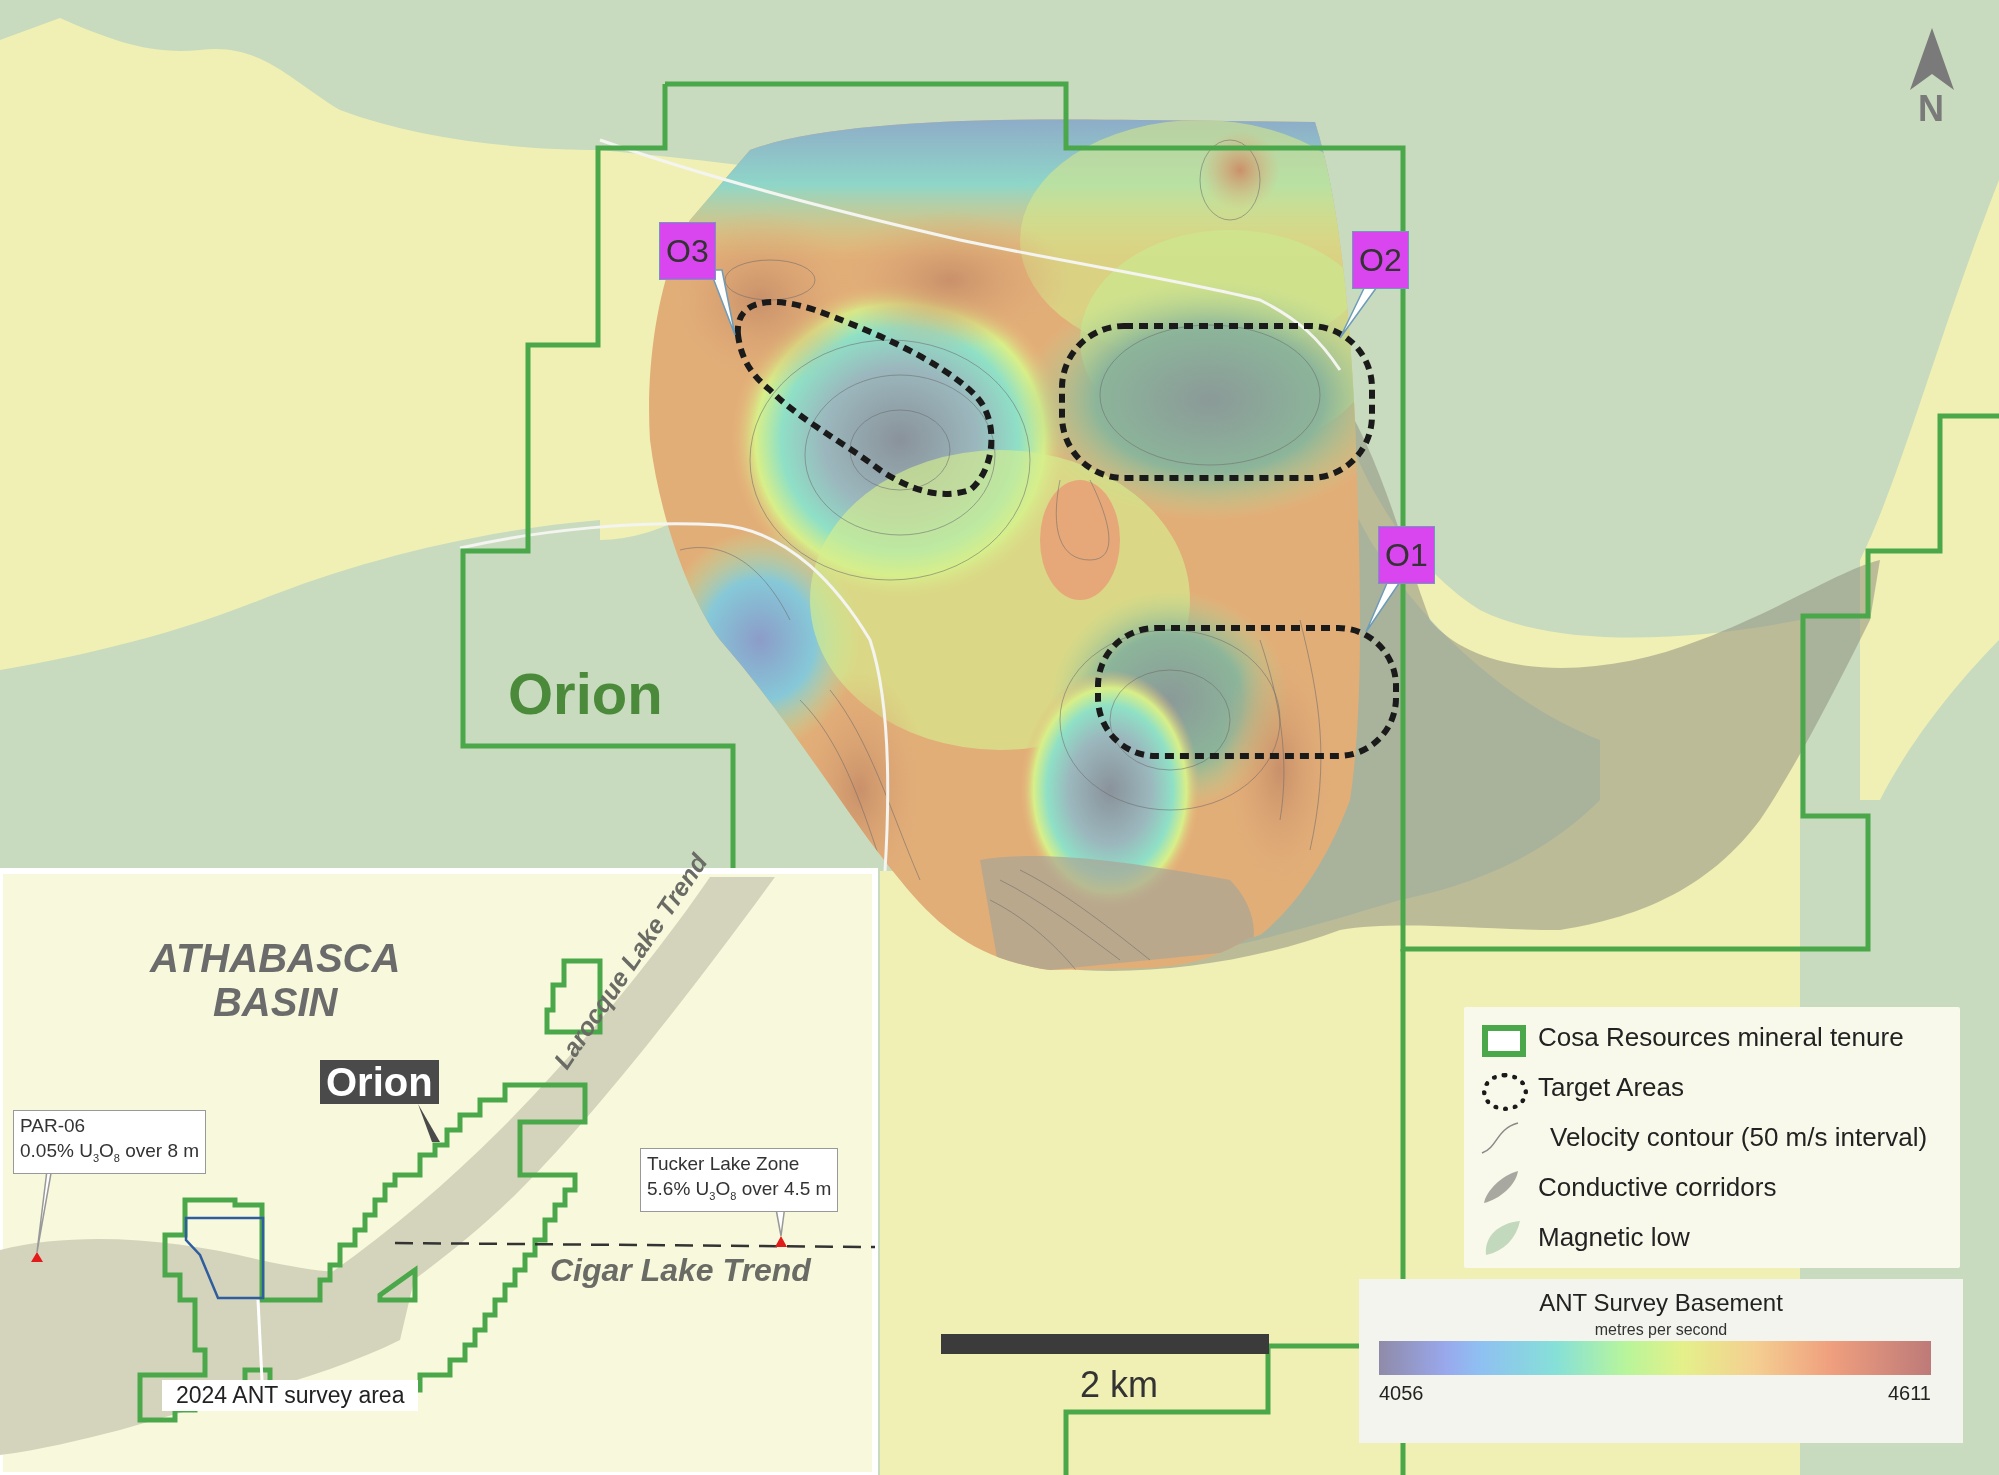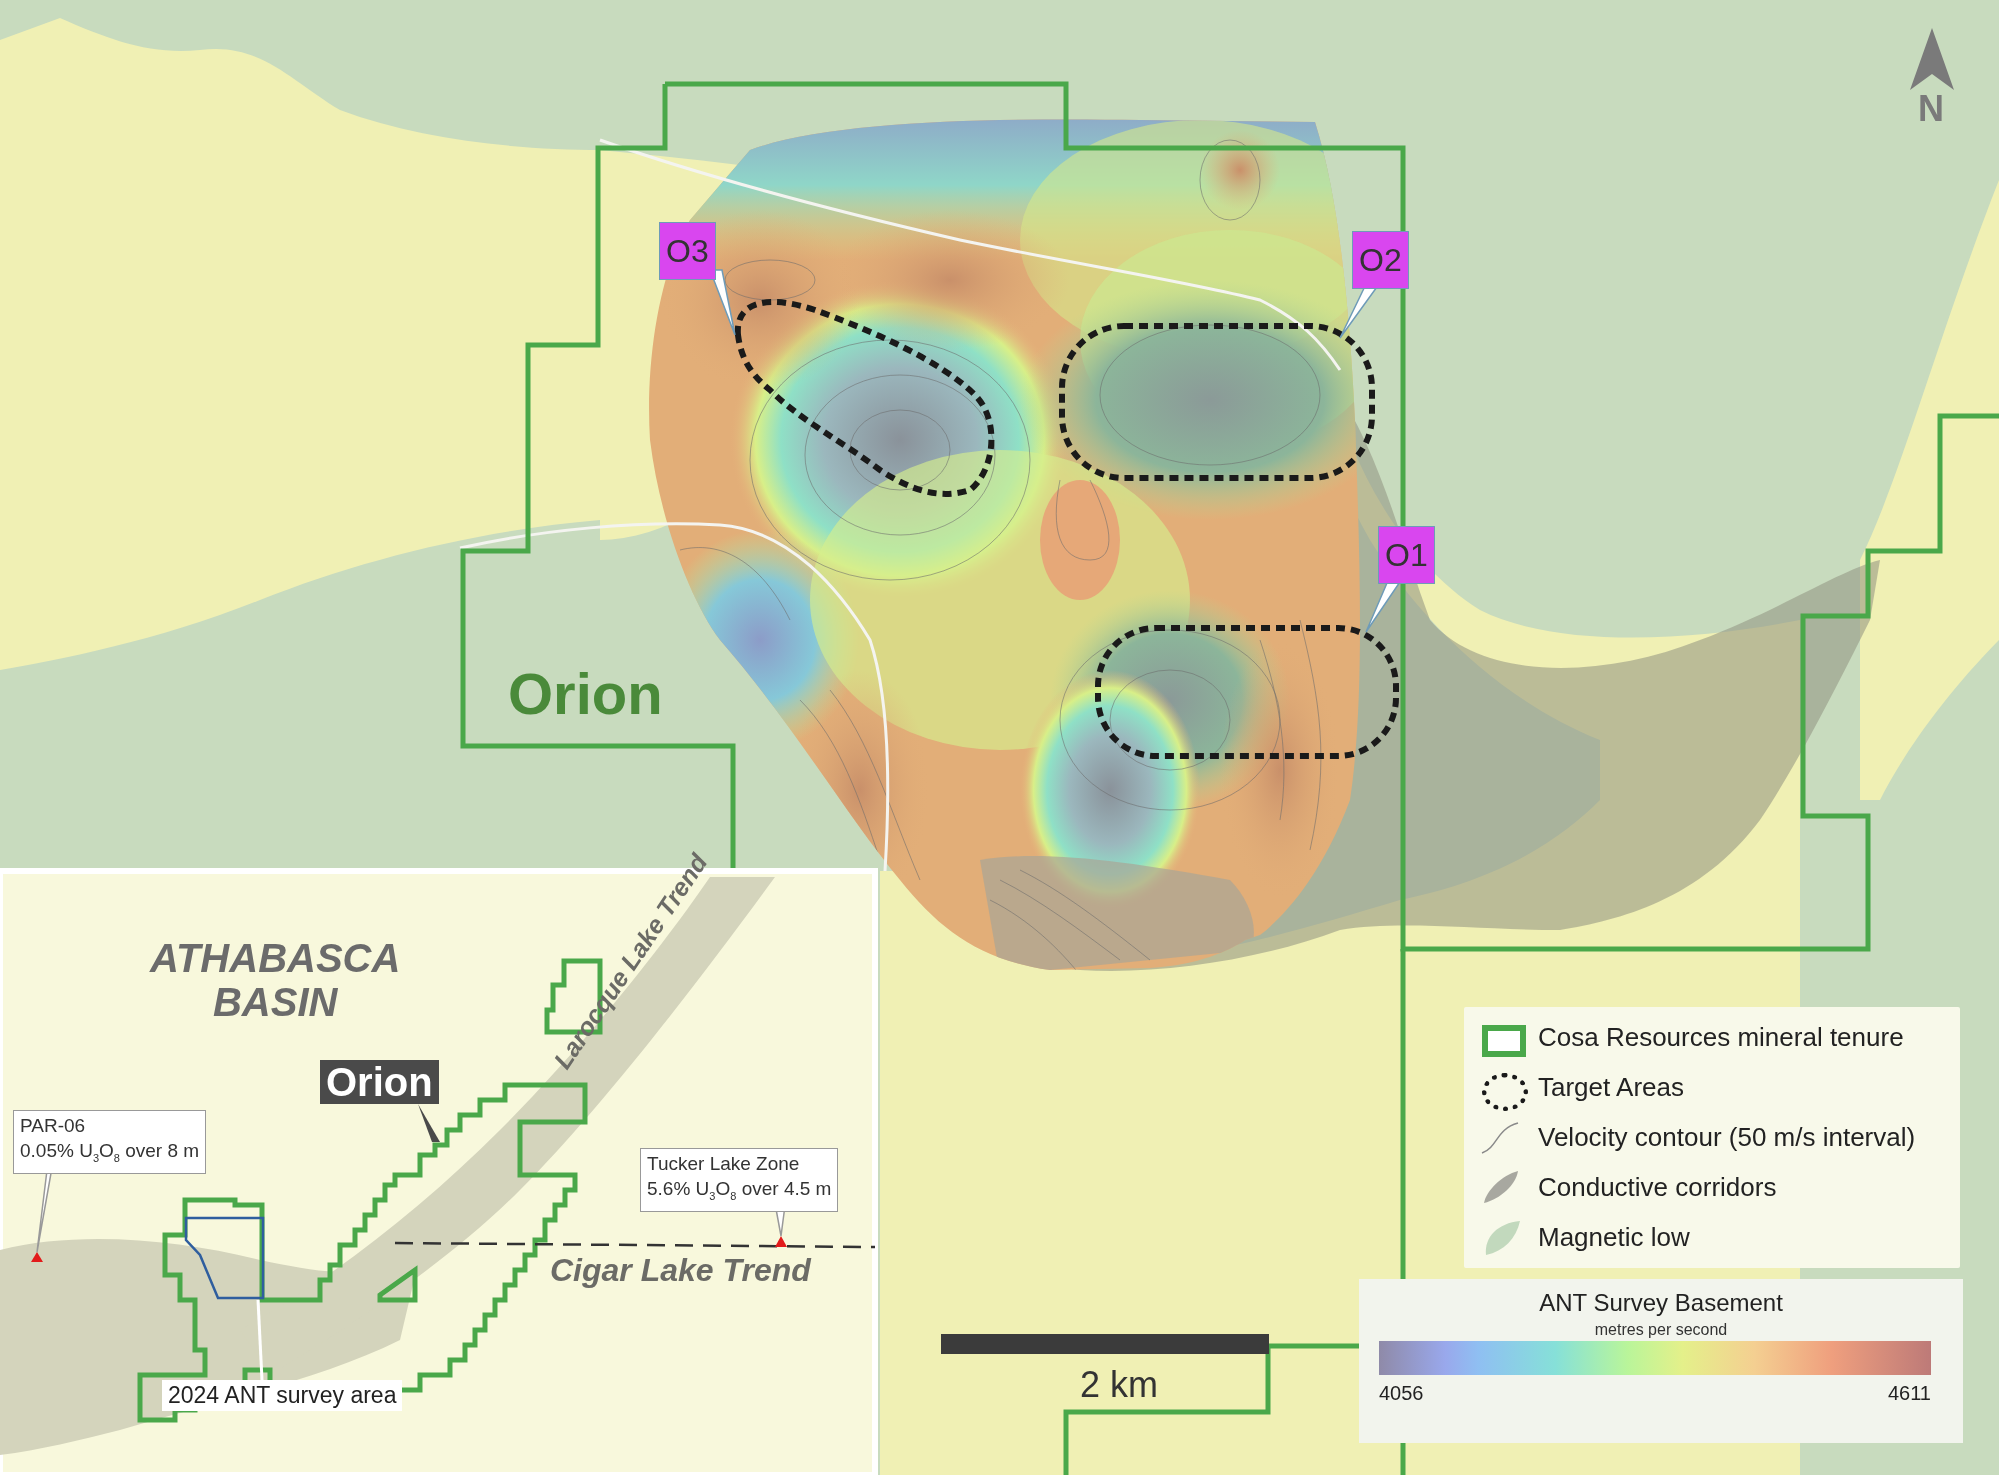--- a/index.html
+++ b/index.html
@@ -171,21 +171,21 @@
         <div style="position:absolute;left:6px;top:8px;width:32px;height:20px;border:6px solid #4aa84a;background:#fff;"></div>
       </div>
       <span class="leg-txt">Cosa Resources mineral tenure</span>
     </div>
     <div class="leg-row" style="top:60px;">
       <div class="leg-sym">
         <div style="position:absolute;left:6px;top:6px;width:36px;height:28px;border:5px dotted #1a1a1a;border-radius:50%;"></div>
       </div>
       <span class="leg-txt">Target Areas</span>
     </div>
-    <div class="leg-row" style="top:110px;">
+    <div class="leg-row" style="top:110px;gap:12px;">
       <div class="leg-sym">
         <svg width="56" height="40">
             <path d="M6,36 C22,30 20,12 42,6" fill="none" stroke="#8a8a8a" stroke-width="1.5"></path>
           </svg>
       </div>
       <span class="leg-txt">Velocity contour (50 m/s interval)</span>
     </div>
     <div class="leg-row" style="top:160px;">
       <div class="leg-sym">
         <svg width="56" height="40">
@@ -223,14 +223,14 @@
   <div class="lbl trend" style="left:550px;top:1252px;font-size:32px;">Cigar Lake Trend</div>
 
   <div class="lbl" style="left:13px;top:1110px;background:#fff;border:1.5px solid #999;padding:2px 6px;font-size:19px;line-height:25px;color:#333;">
     <div>PAR-06</div>
     <div><span>0.05%</span> <span>U</span><sub style="font-size:11px;">3</sub><span>O</span><sub style="font-size:11px;">8</sub><span> over 8 m</span></div>
   </div>
   <div class="lbl" style="left:640px;top:1148px;background:#fff;border:1.5px solid #999;padding:2px 6px;font-size:19px;line-height:25px;color:#333;">
     <div>Tucker Lake Zone</div>
     <div><span>5.6%</span> <span>U</span><sub style="font-size:11px;">3</sub><span>O</span><sub style="font-size:11px;">8</sub><span> over 4.5 m</span></div>
   </div>
-  <div class="lbl" style="left:162px;top:1380px;background:#fff;padding:2px 6px;font-size:23px;color:#222;">2024 ANT survey area</div>
+  <div class="lbl" style="left:162px;top:1380px;background:#fff;padding:2px 14px;font-size:23px;color:#222;">2024 ANT survey area</div>
 </div>
 
 </body></html>

